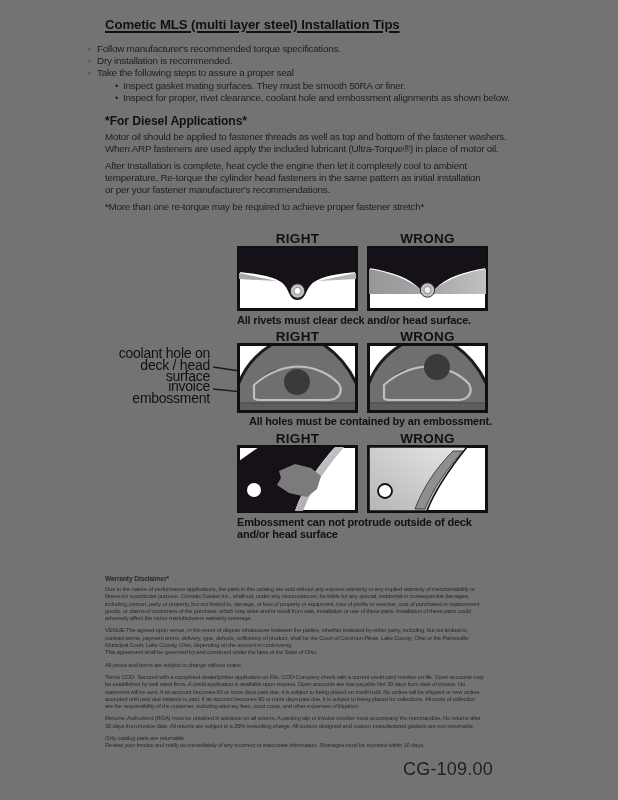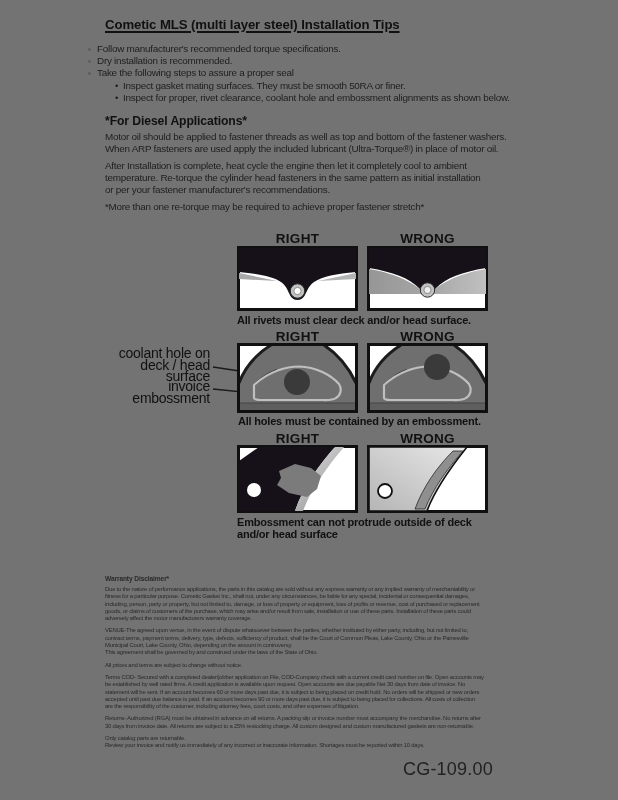--- a/index.html
+++ b/index.html
@@ -129,21 +129,21 @@
     <path d="M2,2 L34,2 C18,12 8,24 2,40 Z" fill="#ffffff"></path>
     <path d="M34,2 C18,12 8,24 2,40" stroke="#1c1c1c" stroke-width="3" fill="none"></path>
     <path d="M119,2 L87,2 C102,12 112,25 119,40 Z" fill="#ffffff"></path>
     <path d="M87,2 C102,12 112,25 119,40" stroke="#1c1c1c" stroke-width="3" fill="none"></path>
     <path d="M17,50 L17,42 C24,35 32,30 40,27" stroke="#303030" stroke-width="2" fill="none"></path>
     <path d="M17,55 L17,42 C32,28 50,23.5 62,23.5 C79,24 94,32 102,41 C105,46 104,52 99,55 C96,57.5 90,57 84,57 L24,57 C19,57 17,56 17,55 Z" fill="none" stroke="#bfbfbf" stroke-width="2.2" stroke-linejoin="round"></path>
     <circle cx="70" cy="24" r="13" fill="#3a3a3a"></circle>
     <rect x="1.5" y="1.5" width="118" height="67" fill="none" stroke="#101010" stroke-width="3"></rect>
   </svg>
 
-  <div class="dg-caption" style="left:238px;top:415px">All holes must be contained by an embossment.</div>
+  <div class="dg-caption" style="left:249px;top:415px">All holes must be contained by an embossment.</div>
 
   <div class="dg-label" style="left:237px;top:431px">RIGHT</div>
   <div class="dg-label" style="left:367px;top:431px">WRONG</div>
 
   <svg class="figure" style="left:237px;top:445px" width="121" height="68" viewBox="0 0 121 68">
     <defs>
       <linearGradient id="g-band3" x1="0" y1="0" x2="0.7" y2="1">
         <stop offset="0" stop-color="#dedede"></stop>
           <stop offset="1" stop-color="#9a9a9a"></stop>
       </linearGradient>

